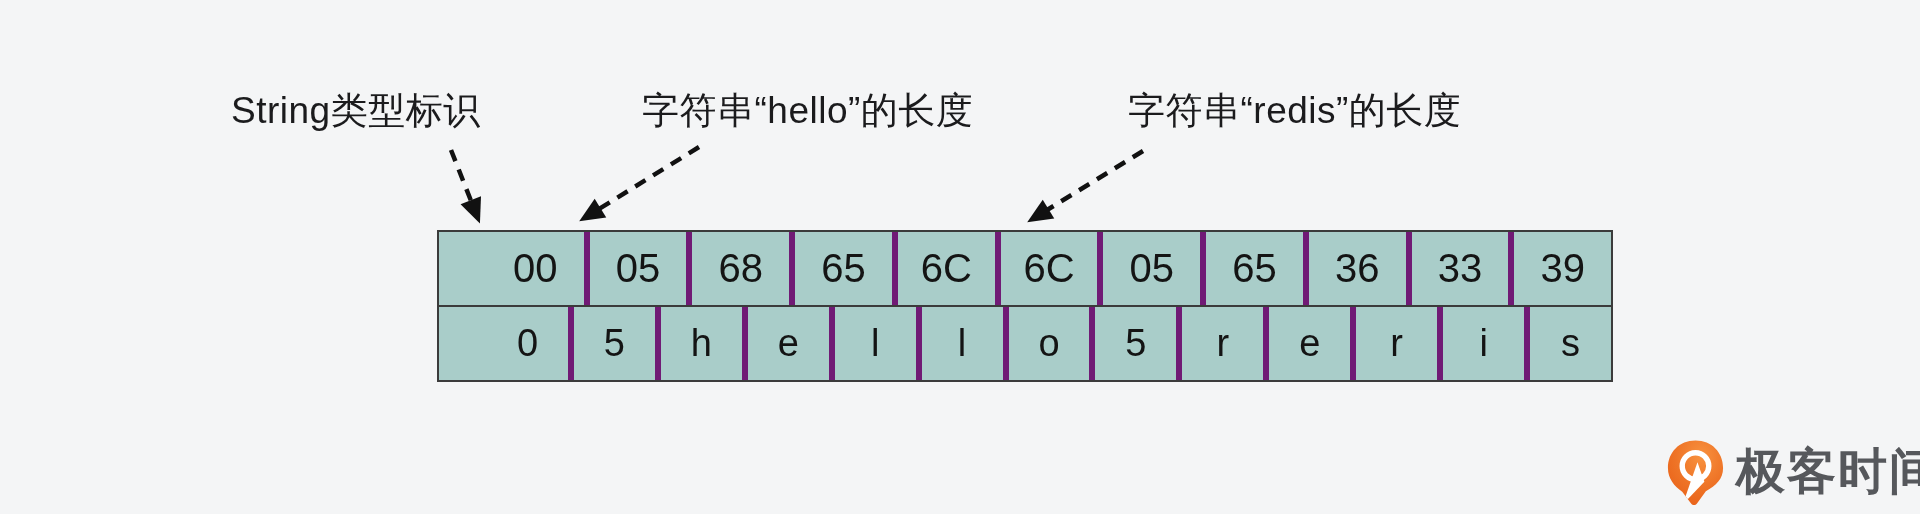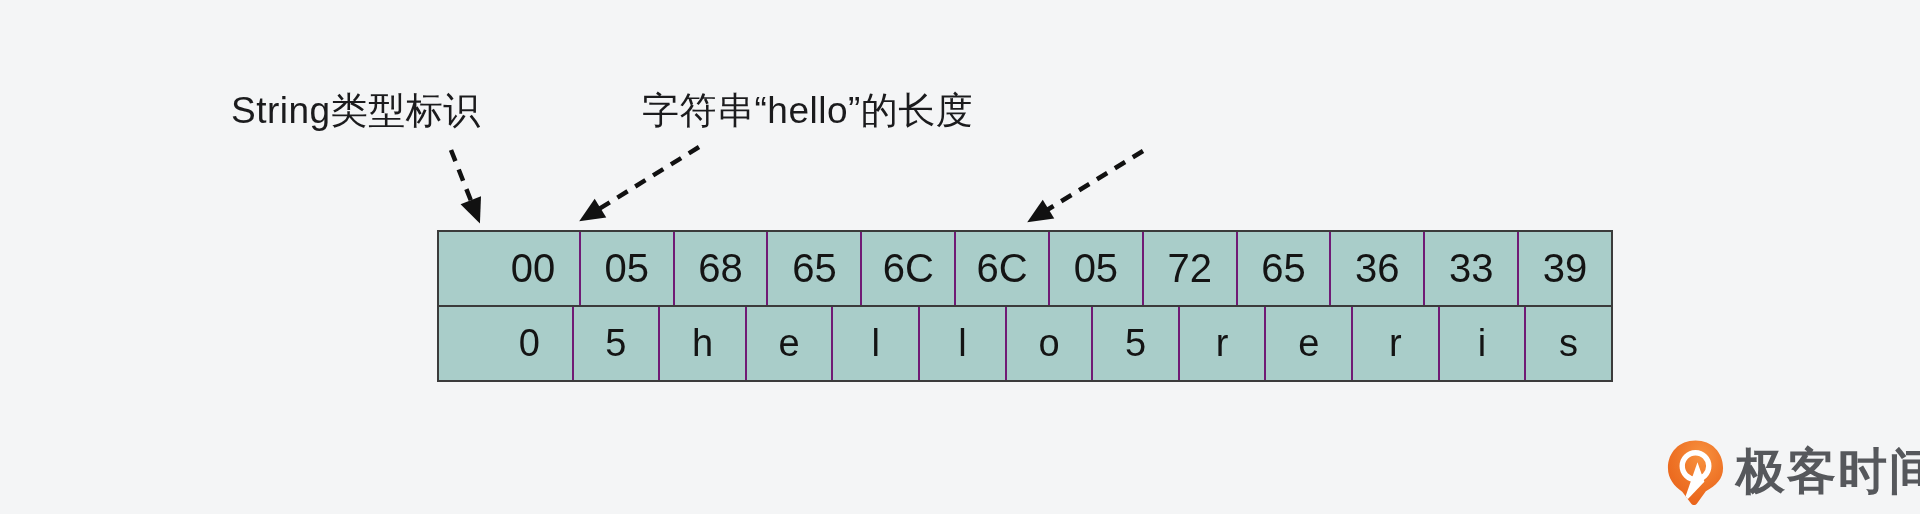--- a/index.html
+++ b/index.html
@@ -45,21 +45,21 @@
     border:2px solid #3b3b3b;
     box-sizing:border-box;
   }
   .byte-row + .byte-row{margin-top:-2px;}
   .byte-cell{
     flex:1 1 0;
     display:flex;
     align-items:center;
     justify-content:center;
     background:#a9cdc9;
-    border-left:2px solid #701a75;
+    border-left:6px solid #701a75;
     font-size:40px;
     color:#141414;
   }
   .byte-cell:first-child{border-left:none;padding-left:48px;}
   .char-row .byte-cell{font-size:38px;}
 
   .logo{
     position:absolute;
     left:1664px;
     top:438px;
@@ -75,20 +75,21 @@
     white-space:nowrap;
   }
 </style>
 </head>
 <body>
 
 <div class="canvas">
 
   <div class="anno-label" id="label-string-type">String类型标识</div>
   <div class="anno-label" id="label-hello-length">字符串“hello”的长度</div>
+  <div class="anno-label" id="label-redis-length">字符串“redis”的长度</div>
 
   <svg class="arrow-layer" viewBox="0 0 1920 514" xmlns="http://www.w3.org/2000/svg" aria-hidden="true">
     <defs>
       <marker id="ah" markerUnits="userSpaceOnUse" markerWidth="28" markerHeight="26" refX="18" refY="12" orient="auto">
         <path d="M1,1 L26,12 L1,23 Z" fill="#111111"></path>
       </marker>
     </defs>
     <line x1="451" y1="150" x2="477" y2="216" stroke="#111111" stroke-width="4.5" stroke-dasharray="12 9" marker-end="url(#ah)"></line>
     <line x1="699" y1="147" x2="586" y2="217" stroke="#111111" stroke-width="4.5" stroke-dasharray="12 9" marker-end="url(#ah)"></line>
     <line x1="1143" y1="151" x2="1034" y2="218" stroke="#111111" stroke-width="4.5" stroke-dasharray="12 9" marker-end="url(#ah)"></line>
@@ -96,21 +97,20 @@
 
   <div class="byte-table">
     <div class="byte-row hex-row">
       <div class="byte-cell">00</div>
       <div class="byte-cell">05</div>
       <div class="byte-cell">68</div>
       <div class="byte-cell">65</div>
       <div class="byte-cell">6C</div>
       <div class="byte-cell">6C</div>
       <div class="byte-cell">05</div>
-      <div class="byte-cell">72</div>
       <div class="byte-cell">65</div>
       <div class="byte-cell">36</div>
       <div class="byte-cell">33</div>
       <div class="byte-cell">39</div>
     </div>
     <div class="byte-row char-row">
       <div class="byte-cell">0</div>
       <div class="byte-cell">5</div>
       <div class="byte-cell">h</div>
       <div class="byte-cell">e</div>

